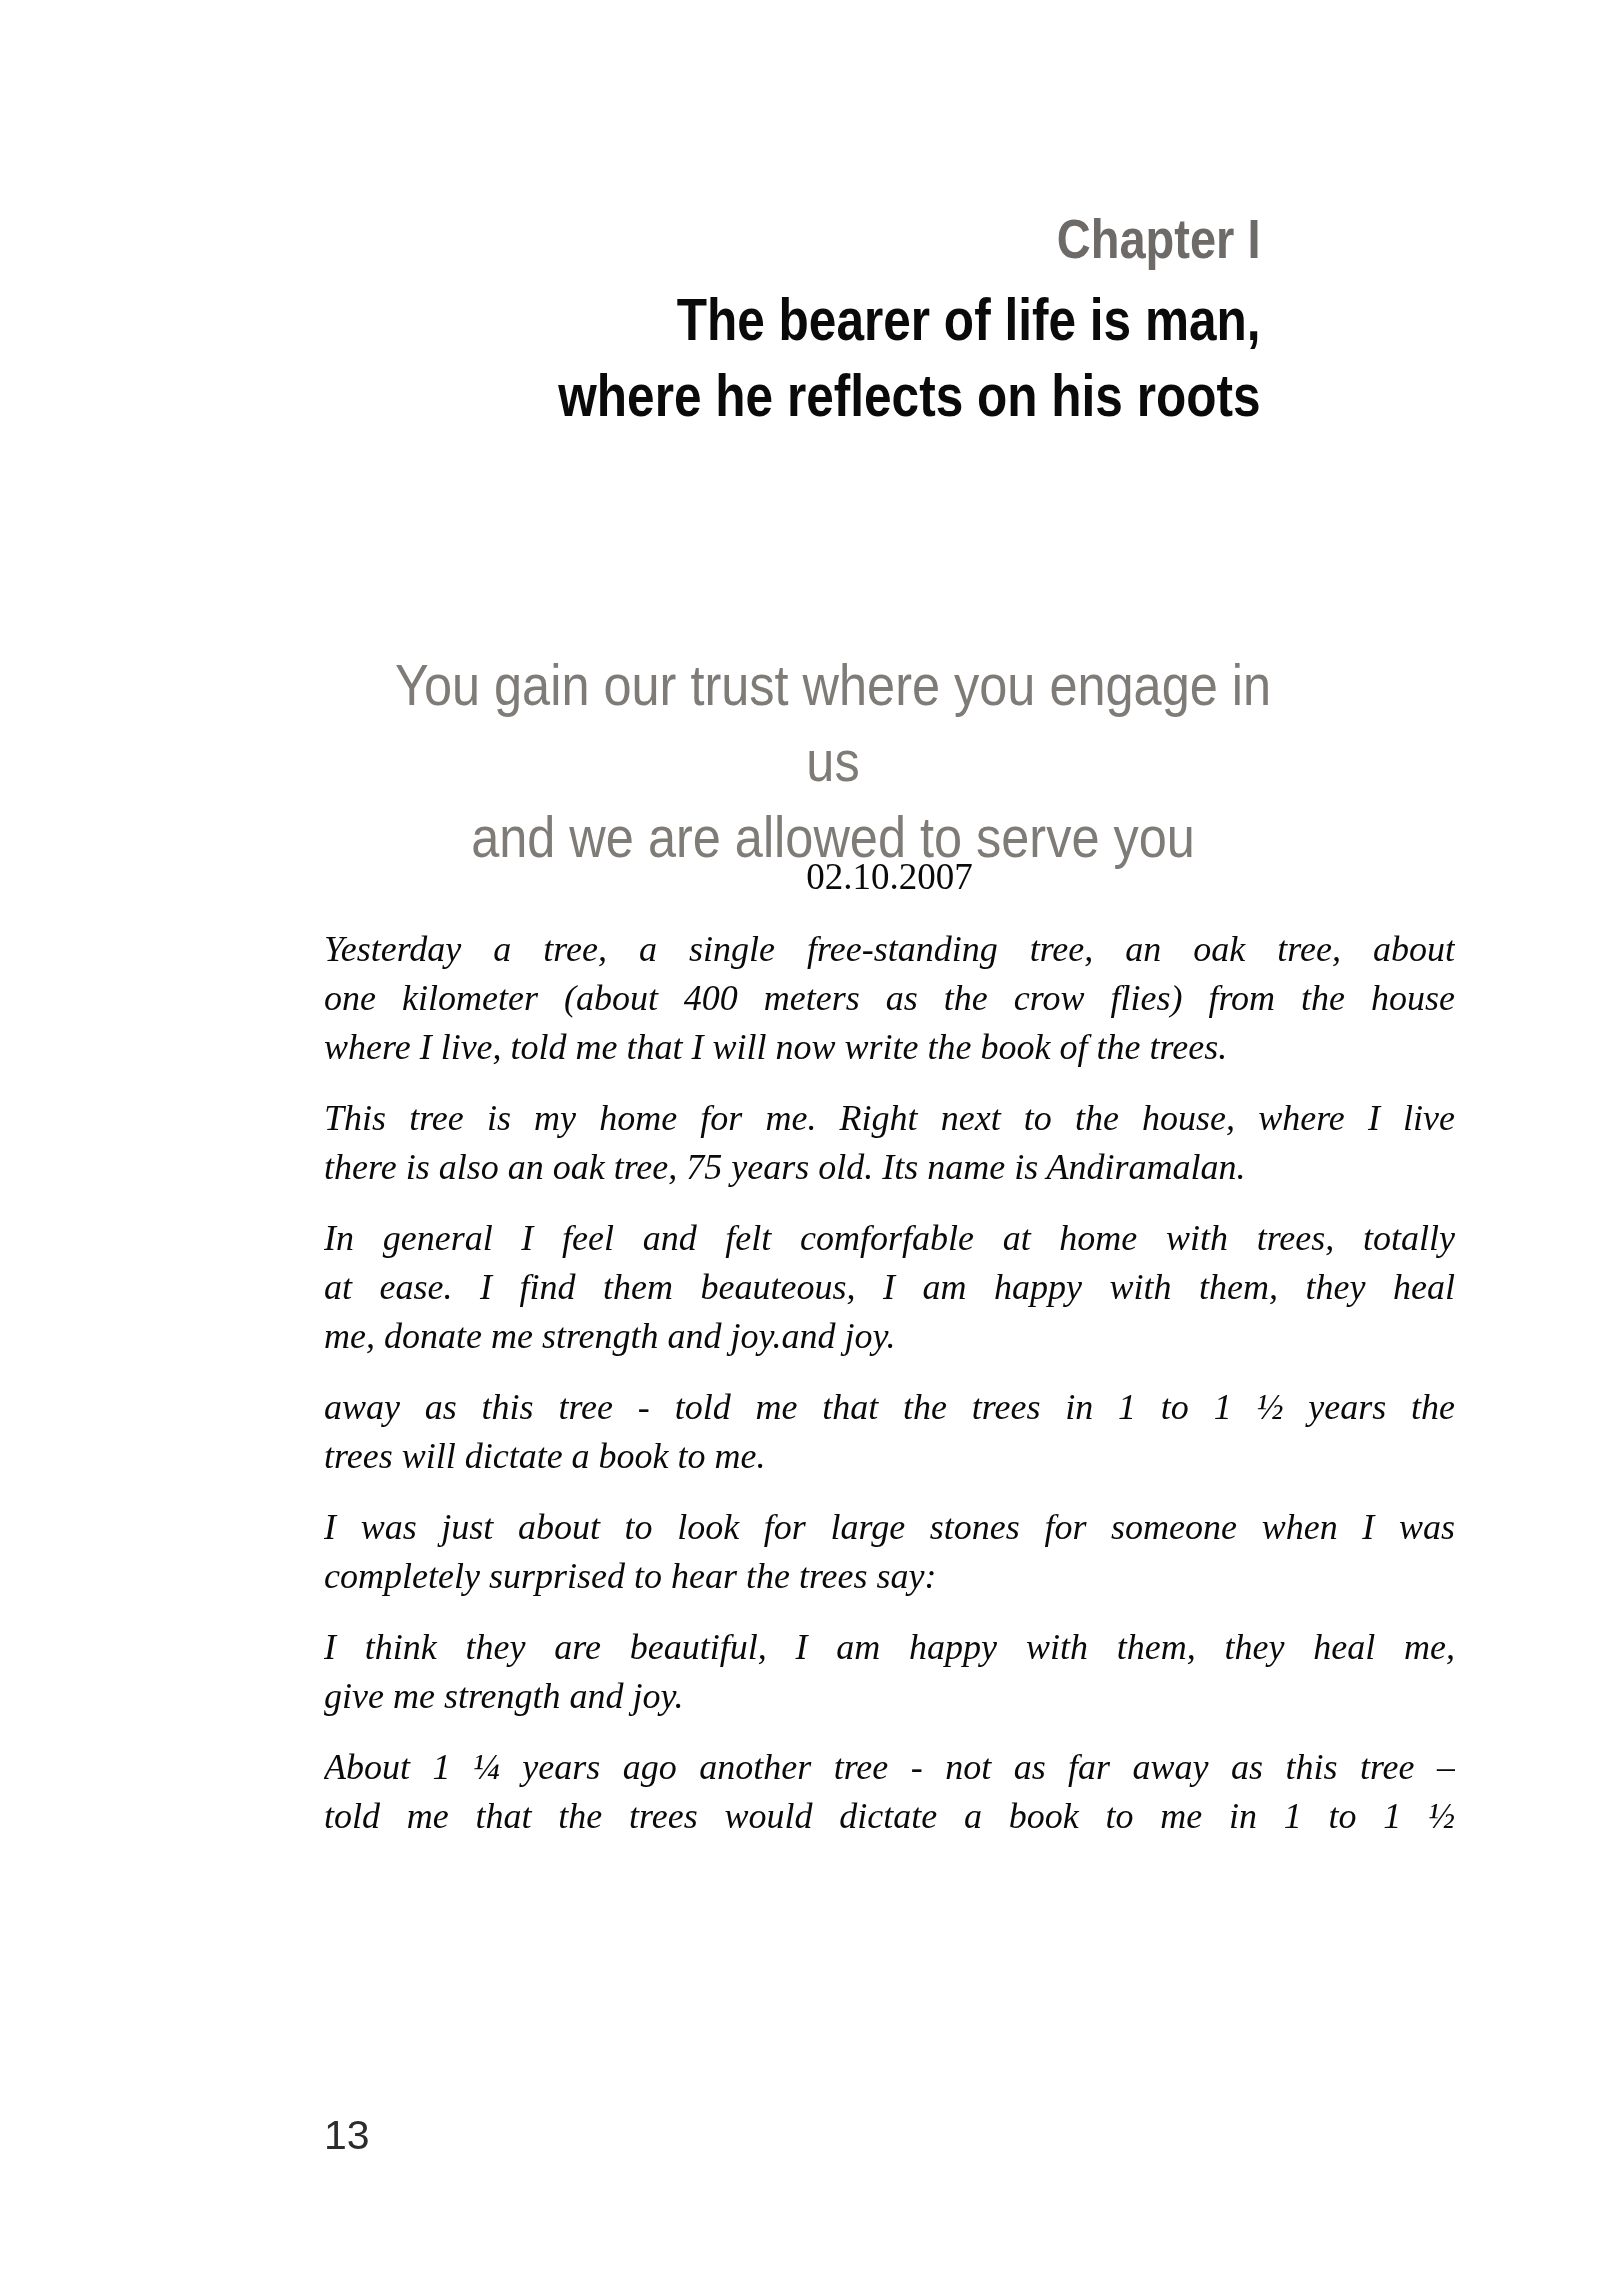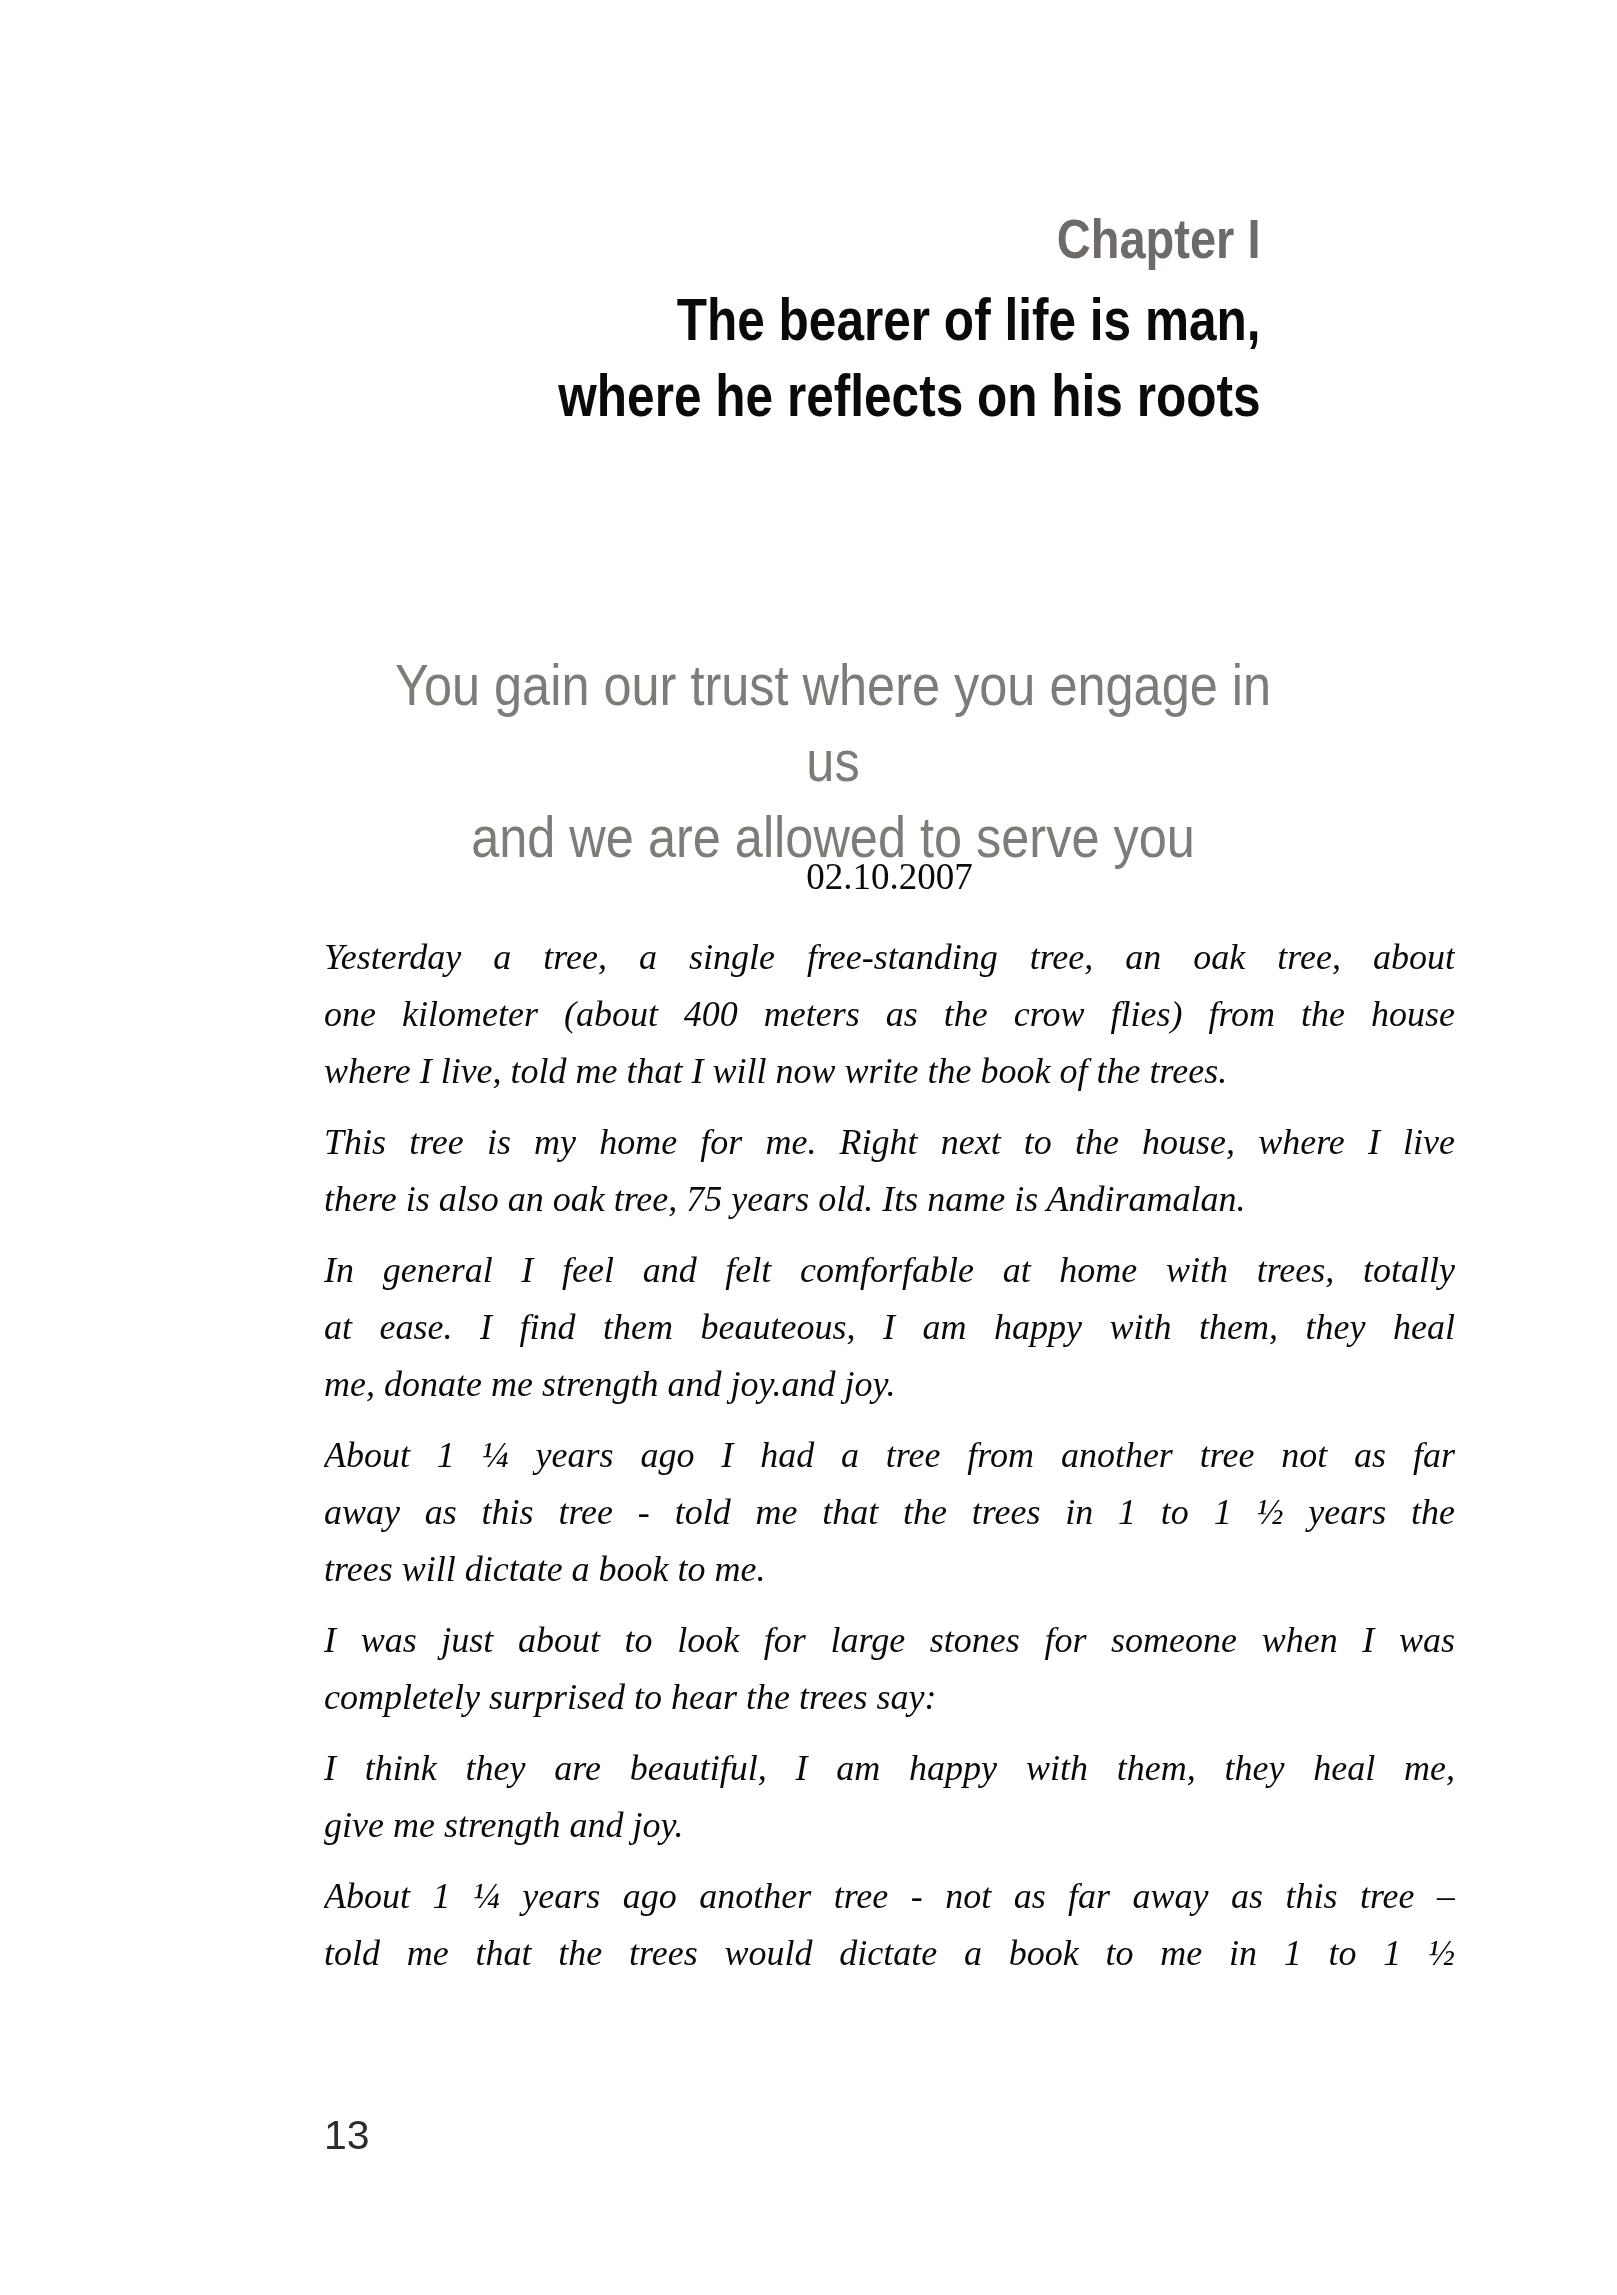--- a/index.html
+++ b/index.html
@@ -85,21 +85,20 @@
     font-size: 36px;
     color: #0a0a0a;
     line-height: 49px;
   }
   .para {
     margin: 0 0 22px 0;
   }
   .ln {
     height: 49px;
     overflow: hidden;
-    margin-top: 8px;
   }
   .ln.j {
     text-align: justify;
     text-align-last: justify;
   }
   .ln.last {
     text-align: left;
     text-align-last: left;
   }
 
@@ -147,21 +146,20 @@
       <div class="ln last">there is also an oak tree, 75 years old. Its name is Andiramalan.</div>
     </div>
 
     <div class="para">
       <div class="ln j">In general I feel and felt comforfable at home with trees, totally</div>
       <div class="ln j">at ease. I find them beauteous, I am happy with them, they heal</div>
       <div class="ln last">me, donate me strength and joy.and joy.</div>
     </div>
 
     <div class="para">
-      <div class="ln j">About 1 ¼ years ago I had a tree from another tree not as far</div>
       <div class="ln j">away as this tree - told me that the trees in 1 to 1 ½ years the</div>
       <div class="ln last">trees will dictate a book to me.</div>
     </div>
 
     <div class="para">
       <div class="ln j">I was just about to look for large stones for someone when I was</div>
       <div class="ln last">completely surprised to hear the trees say:</div>
     </div>
 
     <div class="para">

